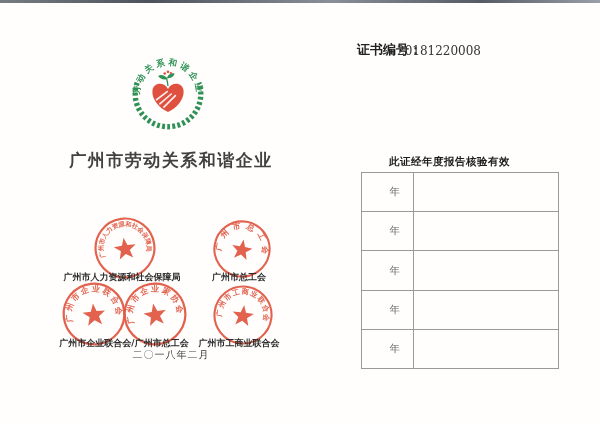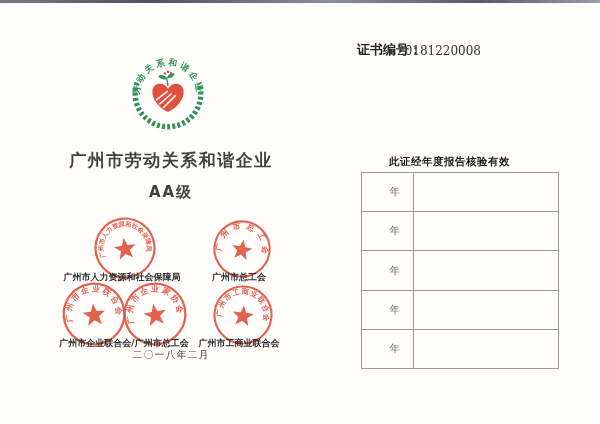--- a/index.html
+++ b/index.html
@@ -72,21 +72,20 @@
       <path d="M50,40 C49.5,36 49,33 48,30" stroke="#2f9155" stroke-width="1.6" fill="none"></path>
       <path d="M48,32 C44,33 40,31 38,28 C41,26 46,27 48,30 Z" fill="#2f9155"></path>
       <path d="M49,30 C50,26 54,24 58,25 C57,29 53,31 49,31 Z" fill="#2f9155"></path>
       <circle cx="46" cy="25" r="1.6" fill="#e0503f"></circle>
       <circle cx="50" cy="23" r="1.6" fill="#e0503f"></circle>
       <circle cx="53.5" cy="24.5" r="1.4" fill="#e0503f"></circle>
     </g>
   </svg>
 
   <div class="abs title">广州市劳动关系和谐企业</div>
-  <div class="abs grade">AA级</div>
 
   <svg class="seal" style="left:93px;top:216px;width:64px;height:64px;transform:rotate(-8deg)" viewBox="0 0 100 100">
     <circle class="sealring" cx="50" cy="50" r="46"></circle>
     <use href="#starShape" class="sealstar"></use>
     <text class="sealtext st13"><textPath href="#sealArcPath" startOffset="50%">广州市人力资源和社会保障局</textPath></text>
   </svg>
   <svg class="seal" style="left:212px;top:219px;width:60px;height:60px;transform:rotate(10deg)" viewBox="0 0 100 100">
     <circle class="sealring" cx="50" cy="50" r="46"></circle>
     <use href="#starShape" class="sealstar"></use>
     <text class="sealtext st6"><textPath href="#sealArcPath" startOffset="50%">广州市总工会</textPath></text>

